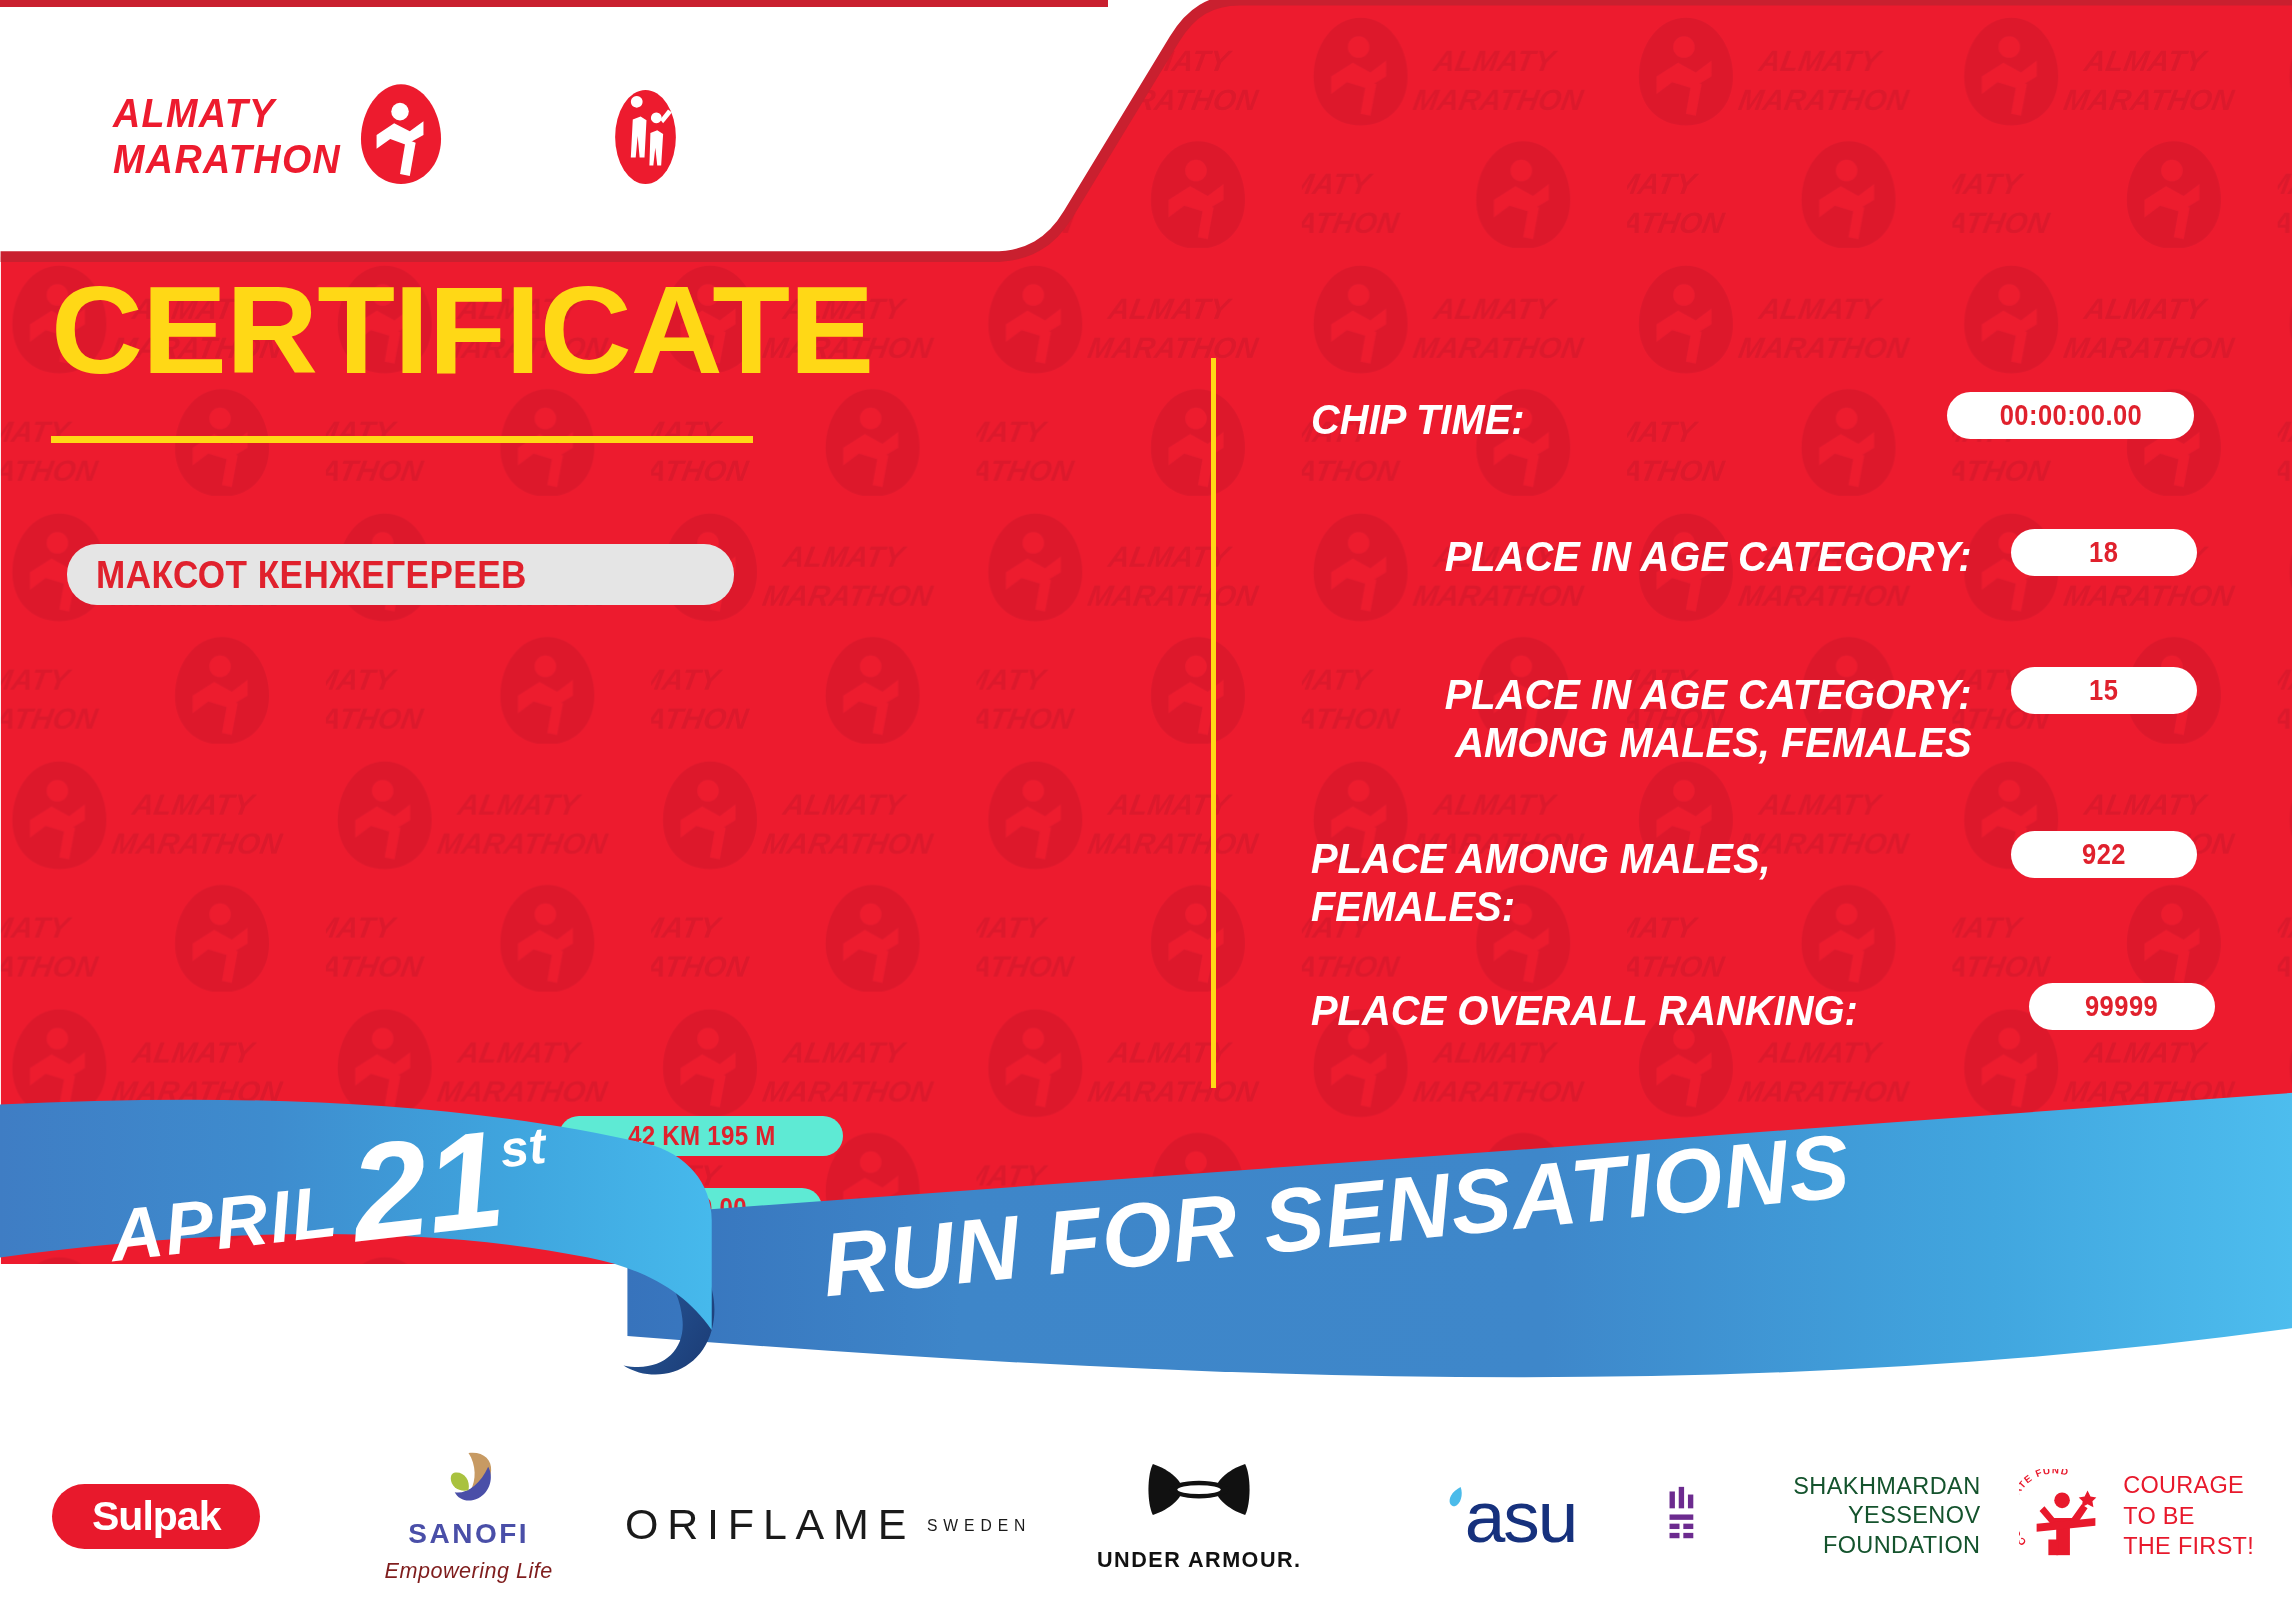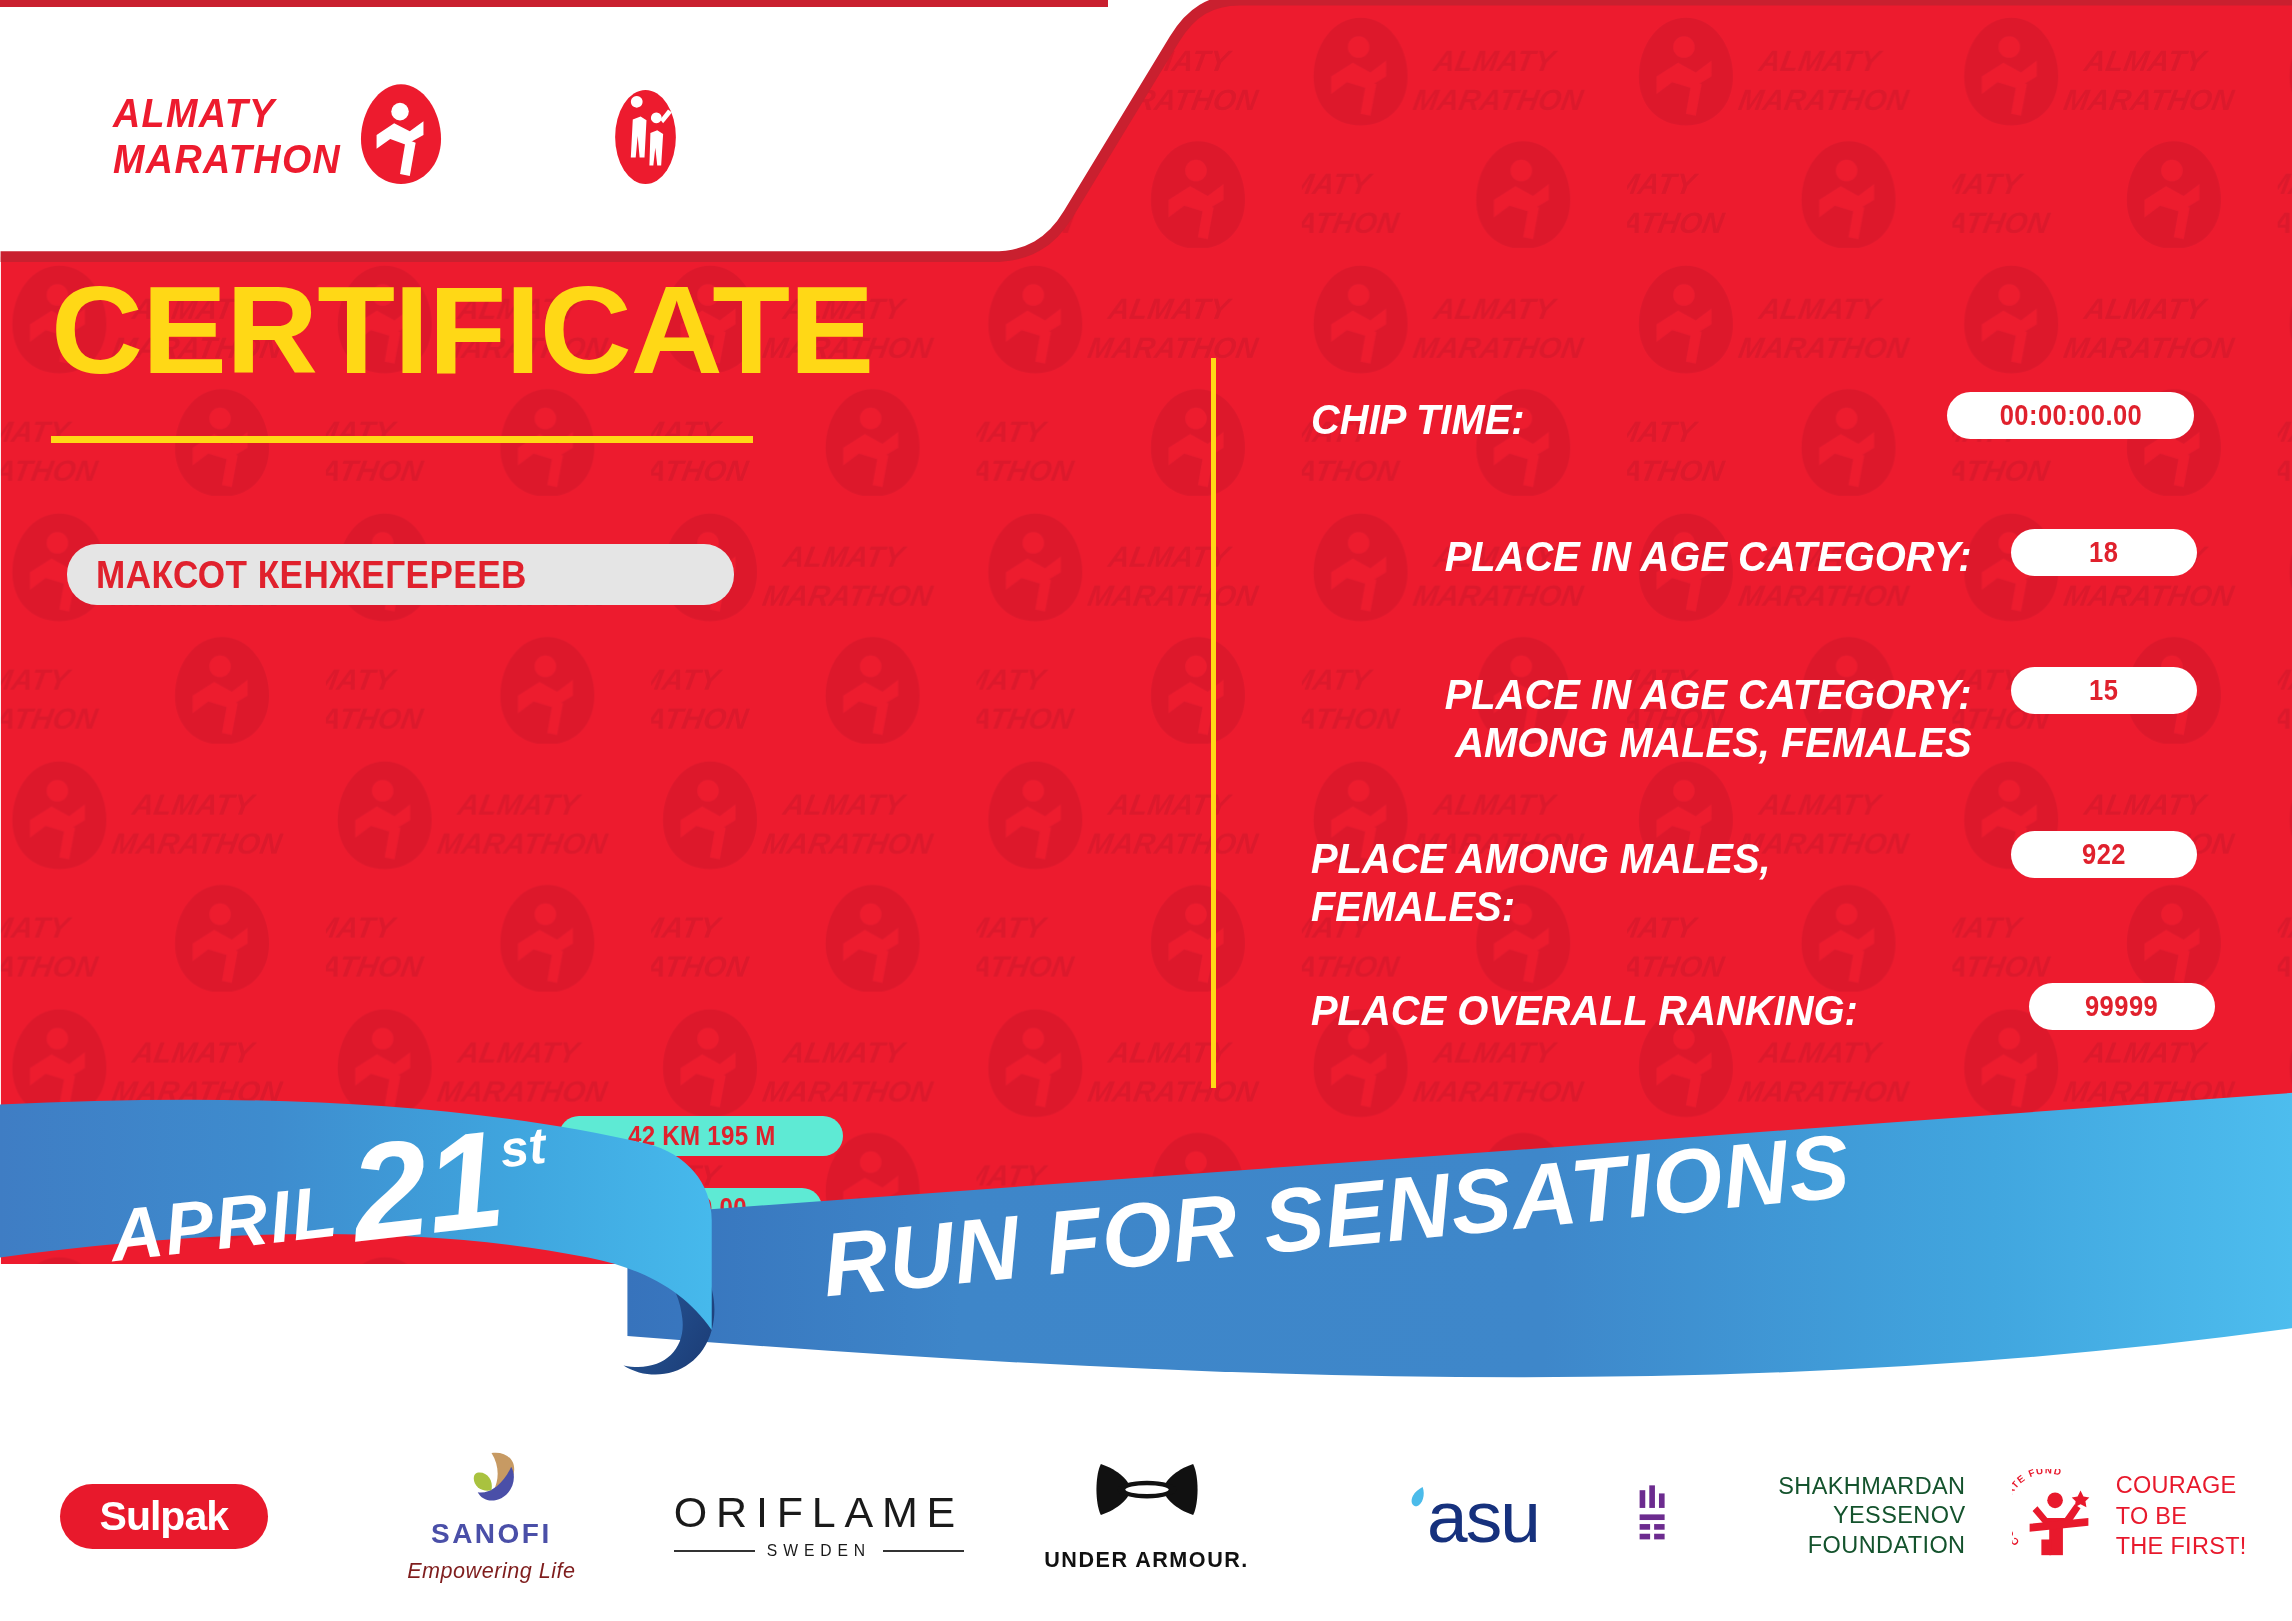--- a/index.html
+++ b/index.html
@@ -244,21 +244,21 @@
     display: flex; align-items: center; justify-content: center;
   }
   .sulpak span {
     color: #ffffff; font-weight: bold; font-size: 41px; letter-spacing: -1px;
   }
 
   .sanofi { display: flex; flex-direction: column; align-items: center; gap: 8px; }
   .sanofi-word { color: #4a4fa8; font-weight: bold; font-size: 28px; letter-spacing: 2.5px; }
   .sanofi-tag { color: #7f1d1d; font-style: italic; font-size: 21.6px; letter-spacing: 0.5px; }
 
-  .oriflame { display: flex; flex-direction: column; align-items: center; margin-top: 16px; }
+  .oriflame { display: flex; flex-direction: row; align-items: center; margin-top: 16px; }
   .oriflame-word { color: #1a1a1a; font-size: 43px; letter-spacing: 8.8px; font-weight: 300; }
   .oriflame-sub { display: flex; align-items: center; gap: 11.8px; margin-top: 4.9px; width: 100%; }
   .oriflame-sub .rule { flex: 1; height: 1.5px; background: #333; }
   .oriflame-sub span { color: #1a1a1a; font-size: 15.7px; letter-spacing: 5.9px; }
 
   .ua { display: flex; flex-direction: column; align-items: center; gap: 20px; }
   .ua-word { color: #111; font-weight: bold; font-size: 21.6px; letter-spacing: 1.5px; }
 
   .asu { display: flex; align-items: flex-start; text-align: center; }
   .asu-word { color: #16317d; font-size: 73px; font-weight: 500; letter-spacing: -2px; line-height: 1; }

